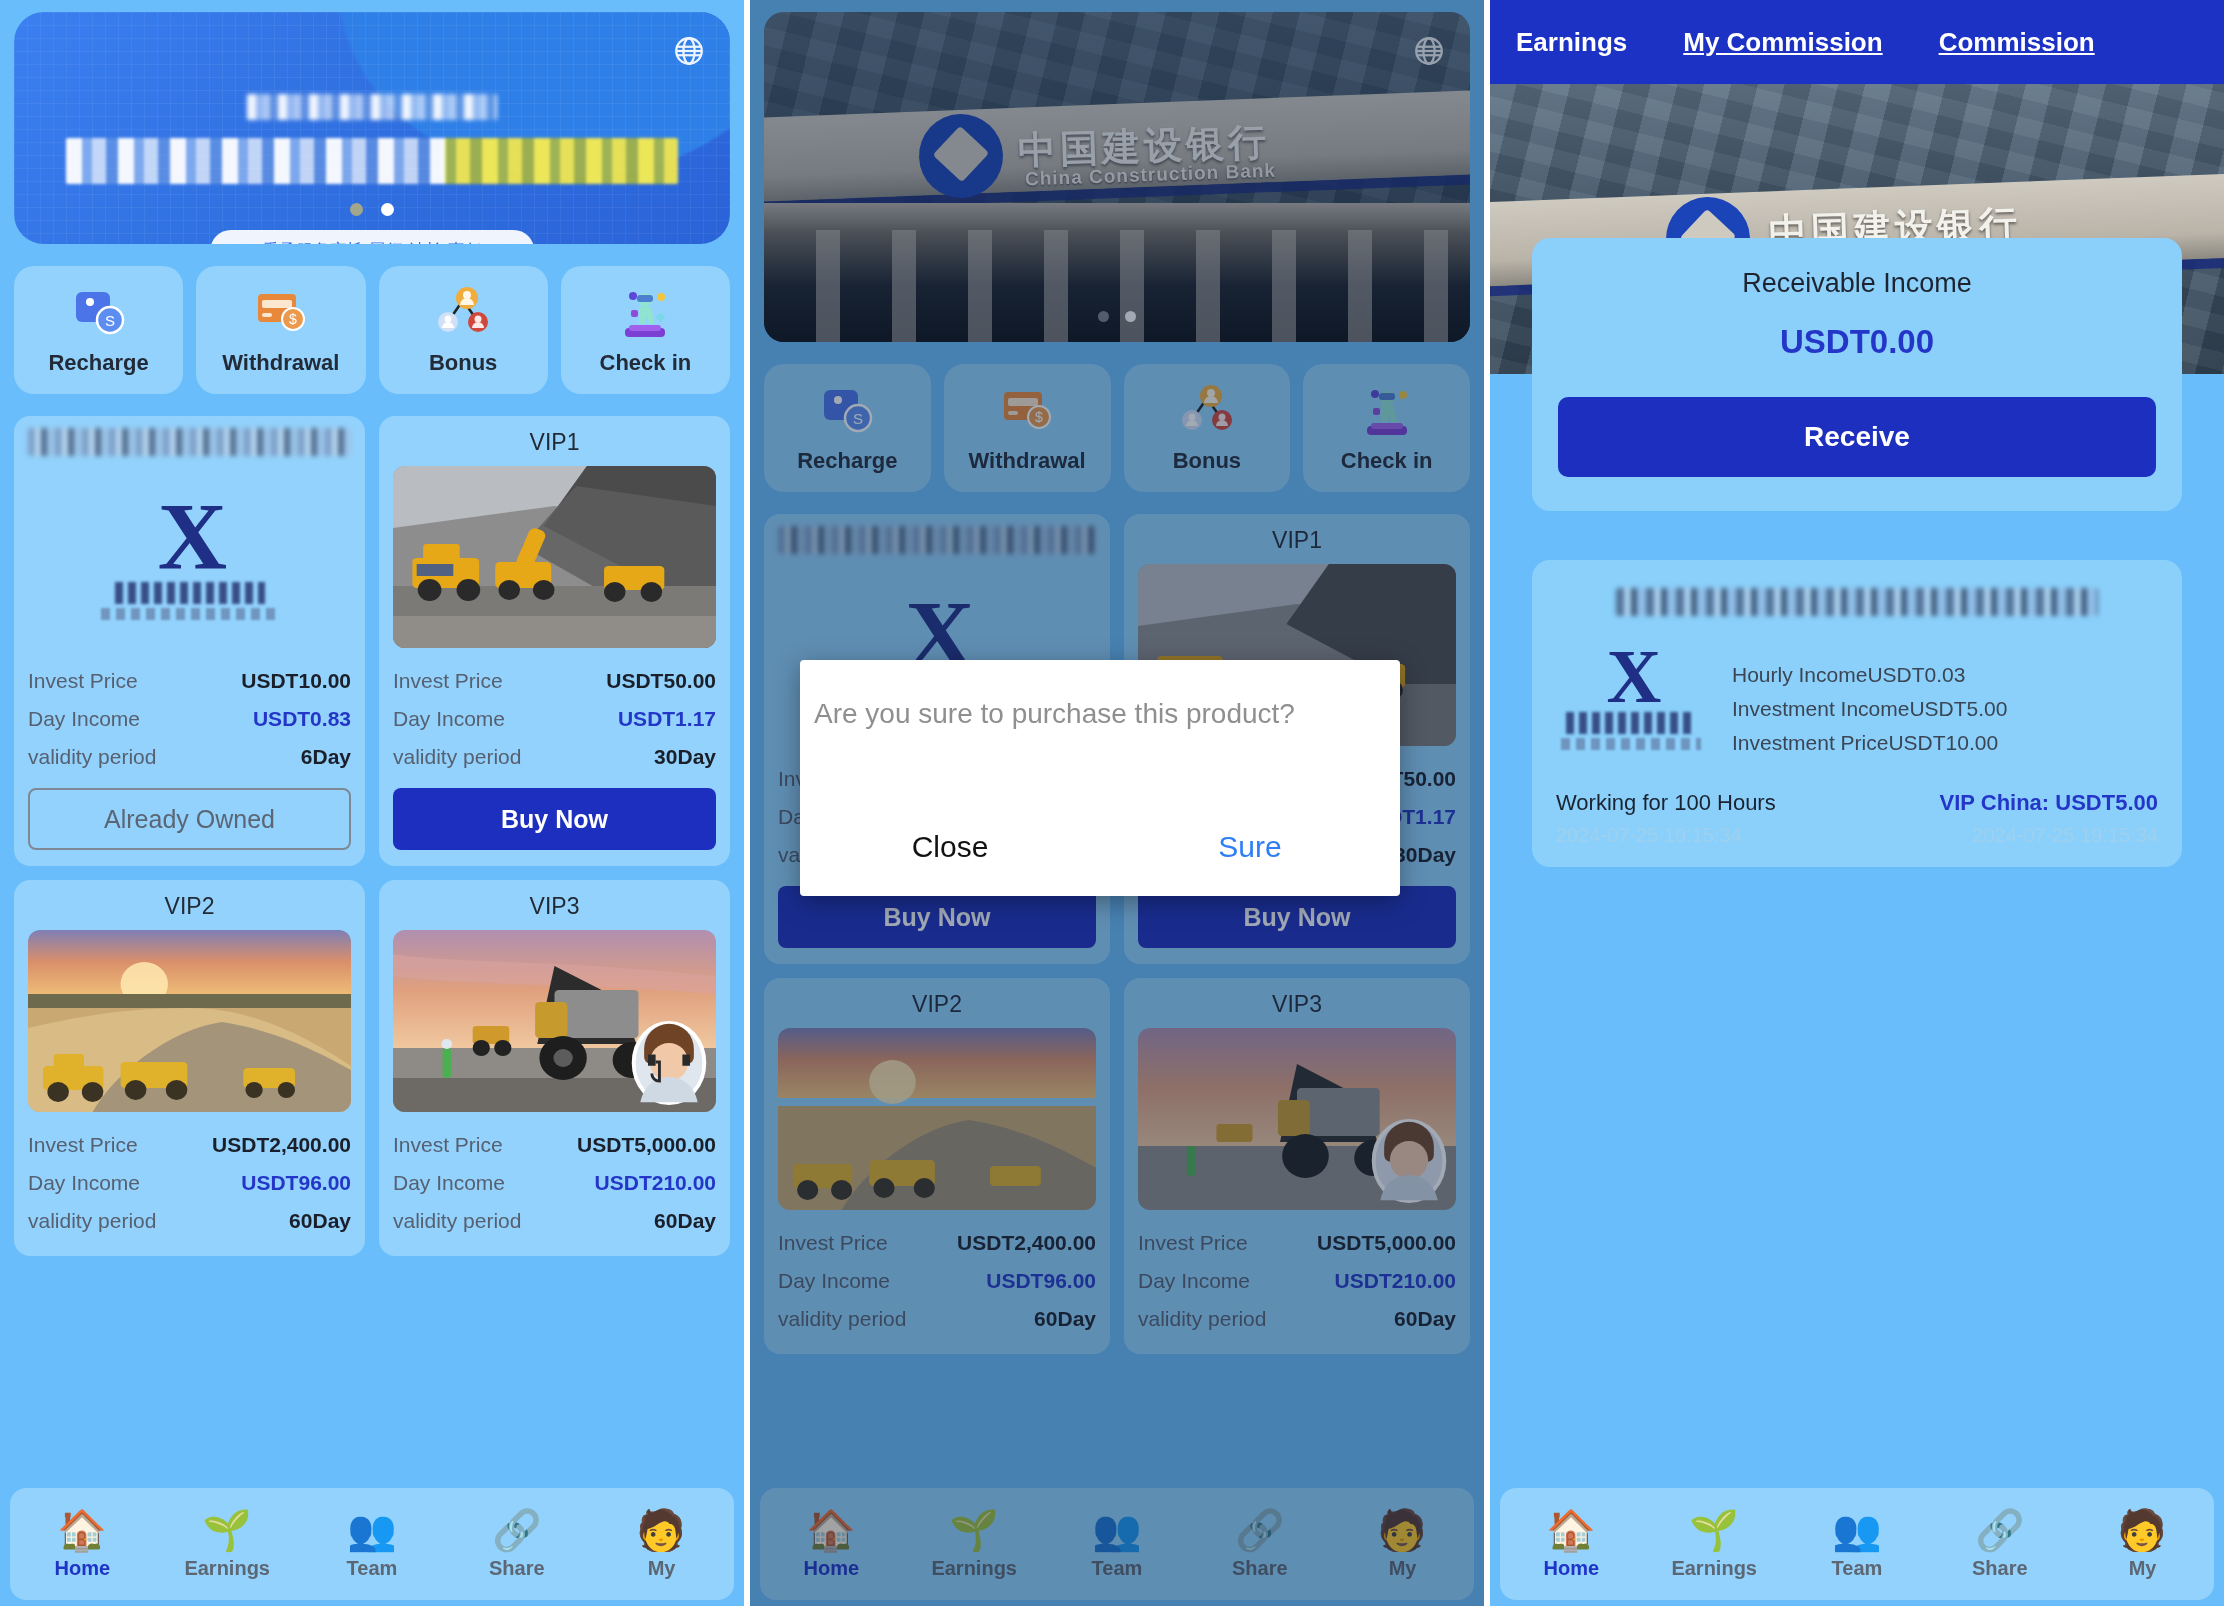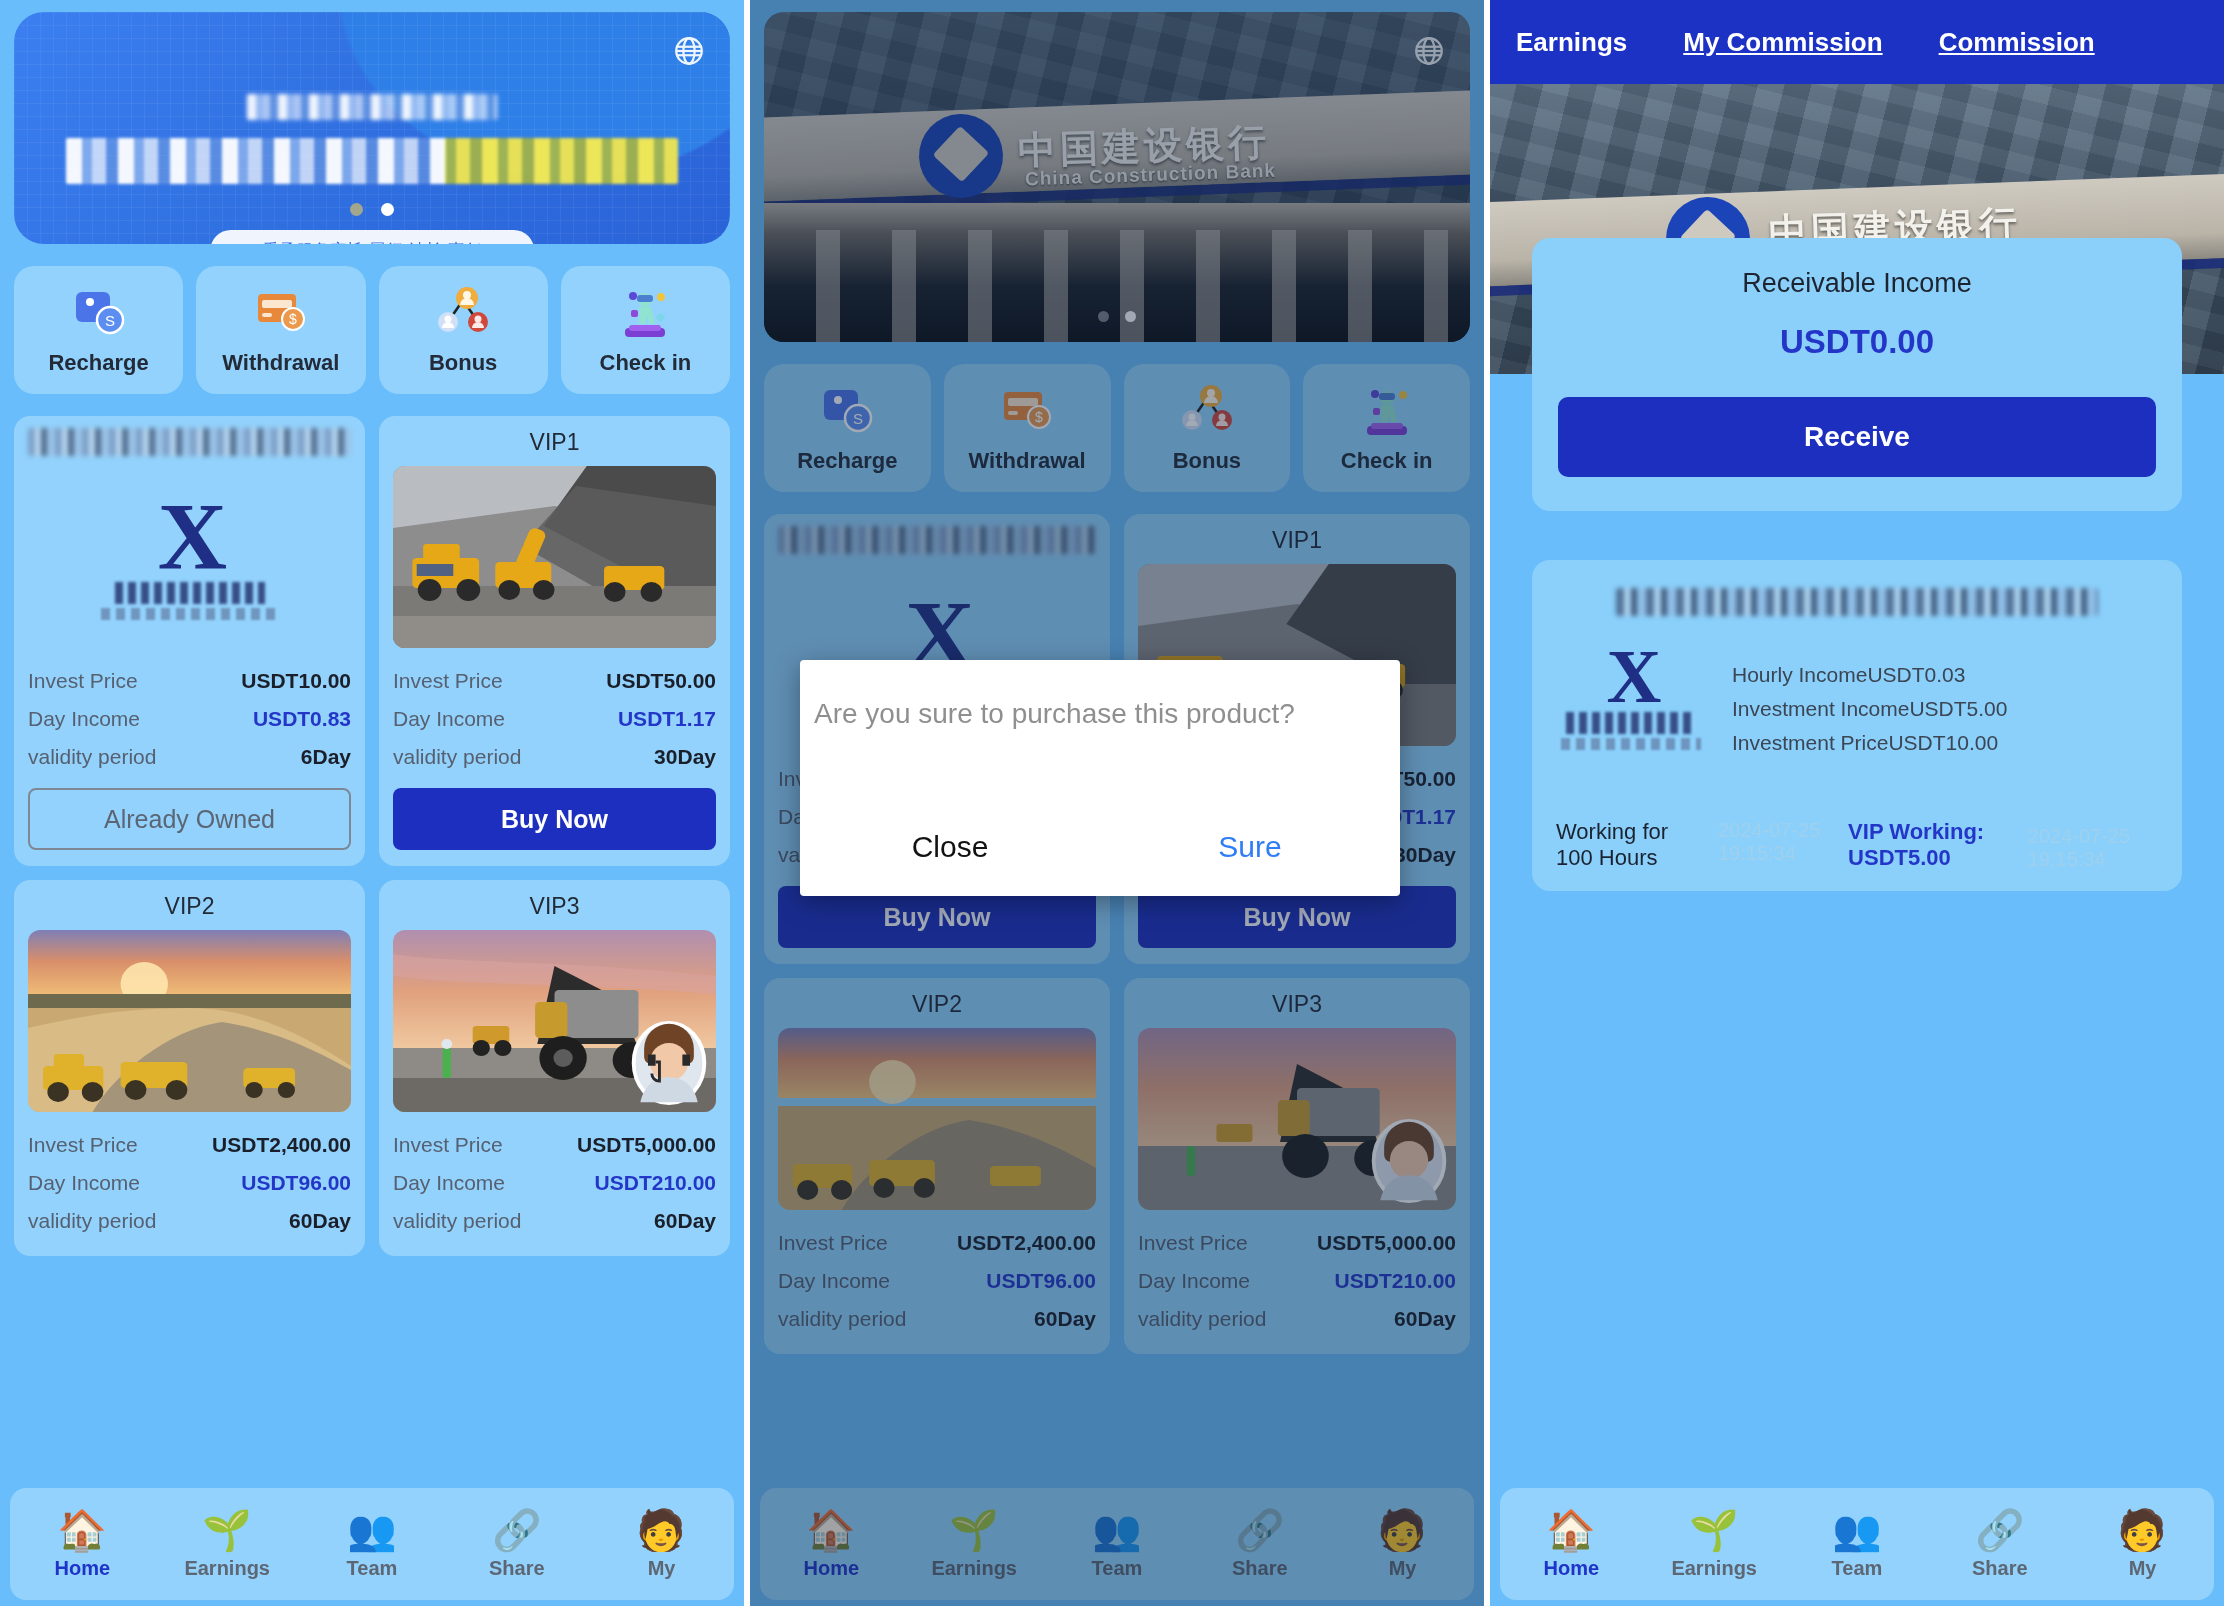--- a/index.html
+++ b/index.html
@@ -359,21 +359,21 @@
   .ic-rows { flex: 1; padding-top: 16px; }
   .ic-row {
     display: flex; 
     font-size: 21px; color: #3b4553;
     padding: 5px 0;
   }
   .ic-footer {
     margin-top: 30px;
     display: flex; justify-content: space-between; align-items: flex-start;
   }
-  .ic-f-left, .ic-f-right { display: flex; flex-direction: row; gap: 8px; margin-top: 29px; }
+  .ic-f-left, .ic-f-right { display: flex; flex-direction: column; gap: 8px; }
   .ic-f-right { align-items: flex-end; }
   .ic-strong { font-size: 22px; color: #1b2330; }
   .ic-strong.blue { color: #2436c8; font-weight: bold; }
   .ic-time { font-size: 20px; color: #9fd0ee; }
 
   
   svg { display: block; }
 </style>
 </head>
 <body>
@@ -985,21 +985,21 @@
               <span>USDT10.00</span>
             </div>
           </div>
         </div>
         <div class="ic-footer">
           <div class="ic-f-left">
             <span class="ic-strong">Working for 100 Hours</span>
             <span class="ic-time">2024-07-25 19:15:34</span>
           </div>
           <div class="ic-f-right">
-            <span class="ic-strong blue">VIP Working: USDT5.00</span>
+            <span class="ic-strong blue">VIP China: USDT5.00</span>
             <span class="ic-time">2024-07-25 19:15:34</span>
           </div>
         </div>
       </div>
 
       <div class="tabbar">
         <div class="tab active">
           <div class="tab-icon">🏠</div>
           <div class="tab-label">Home</div>
         </div>

